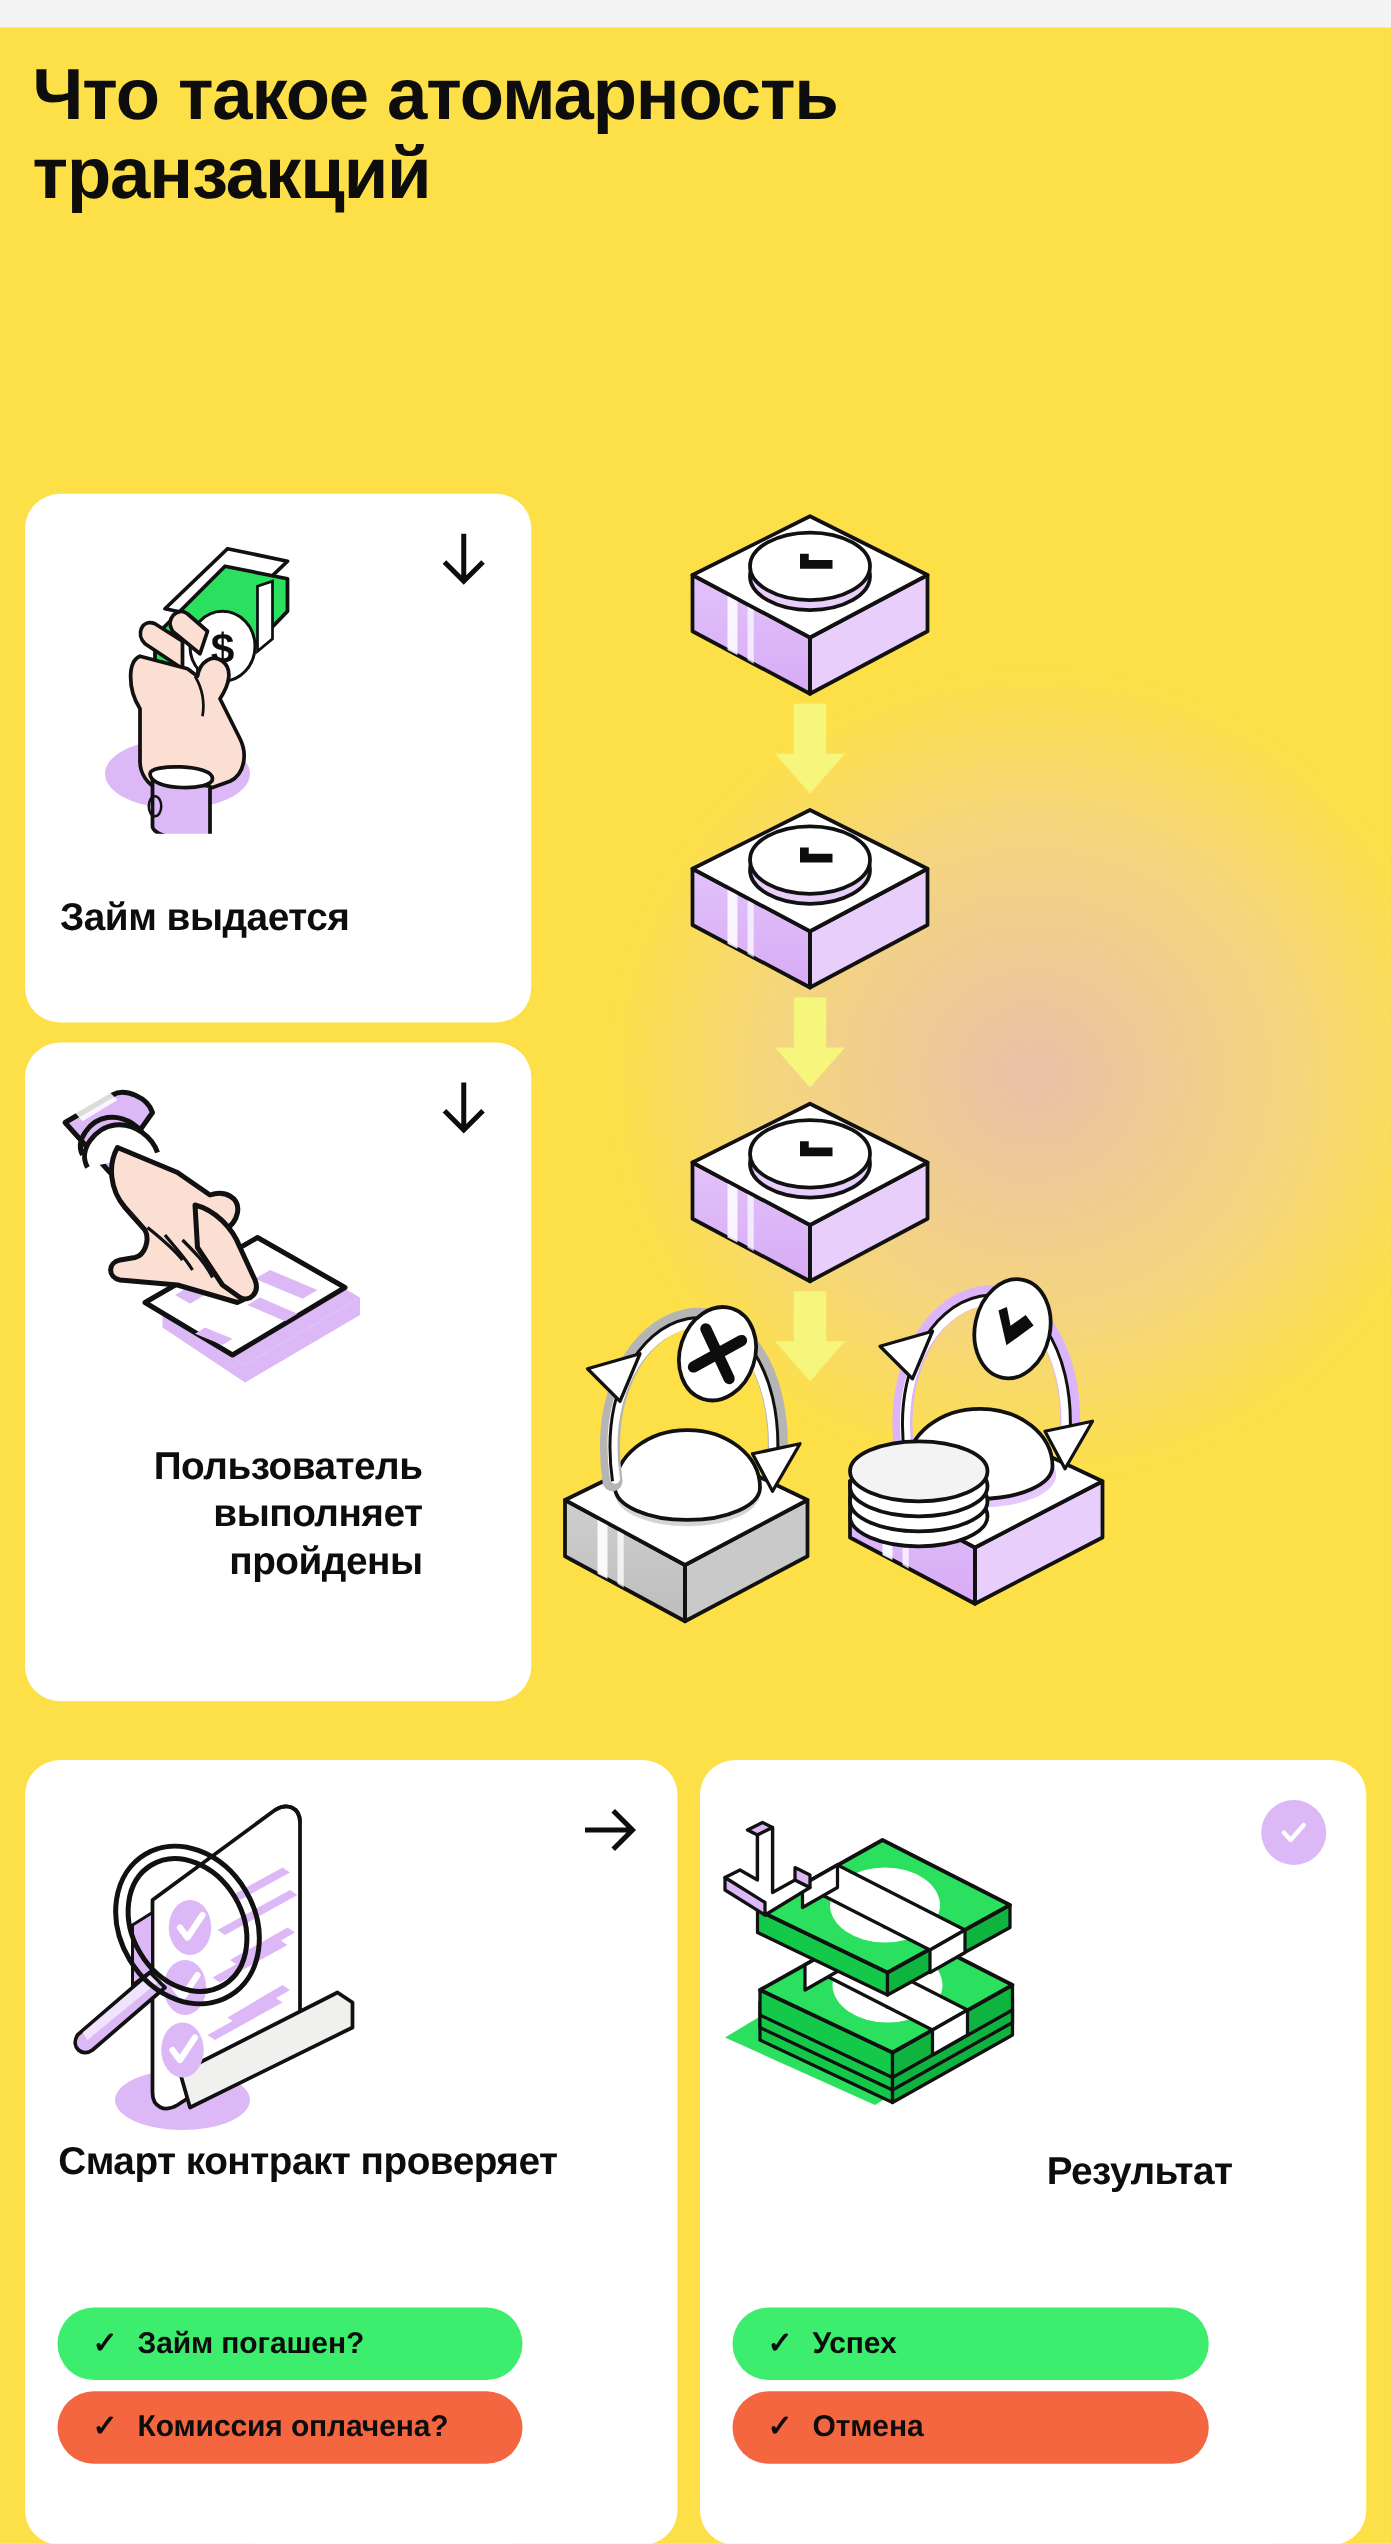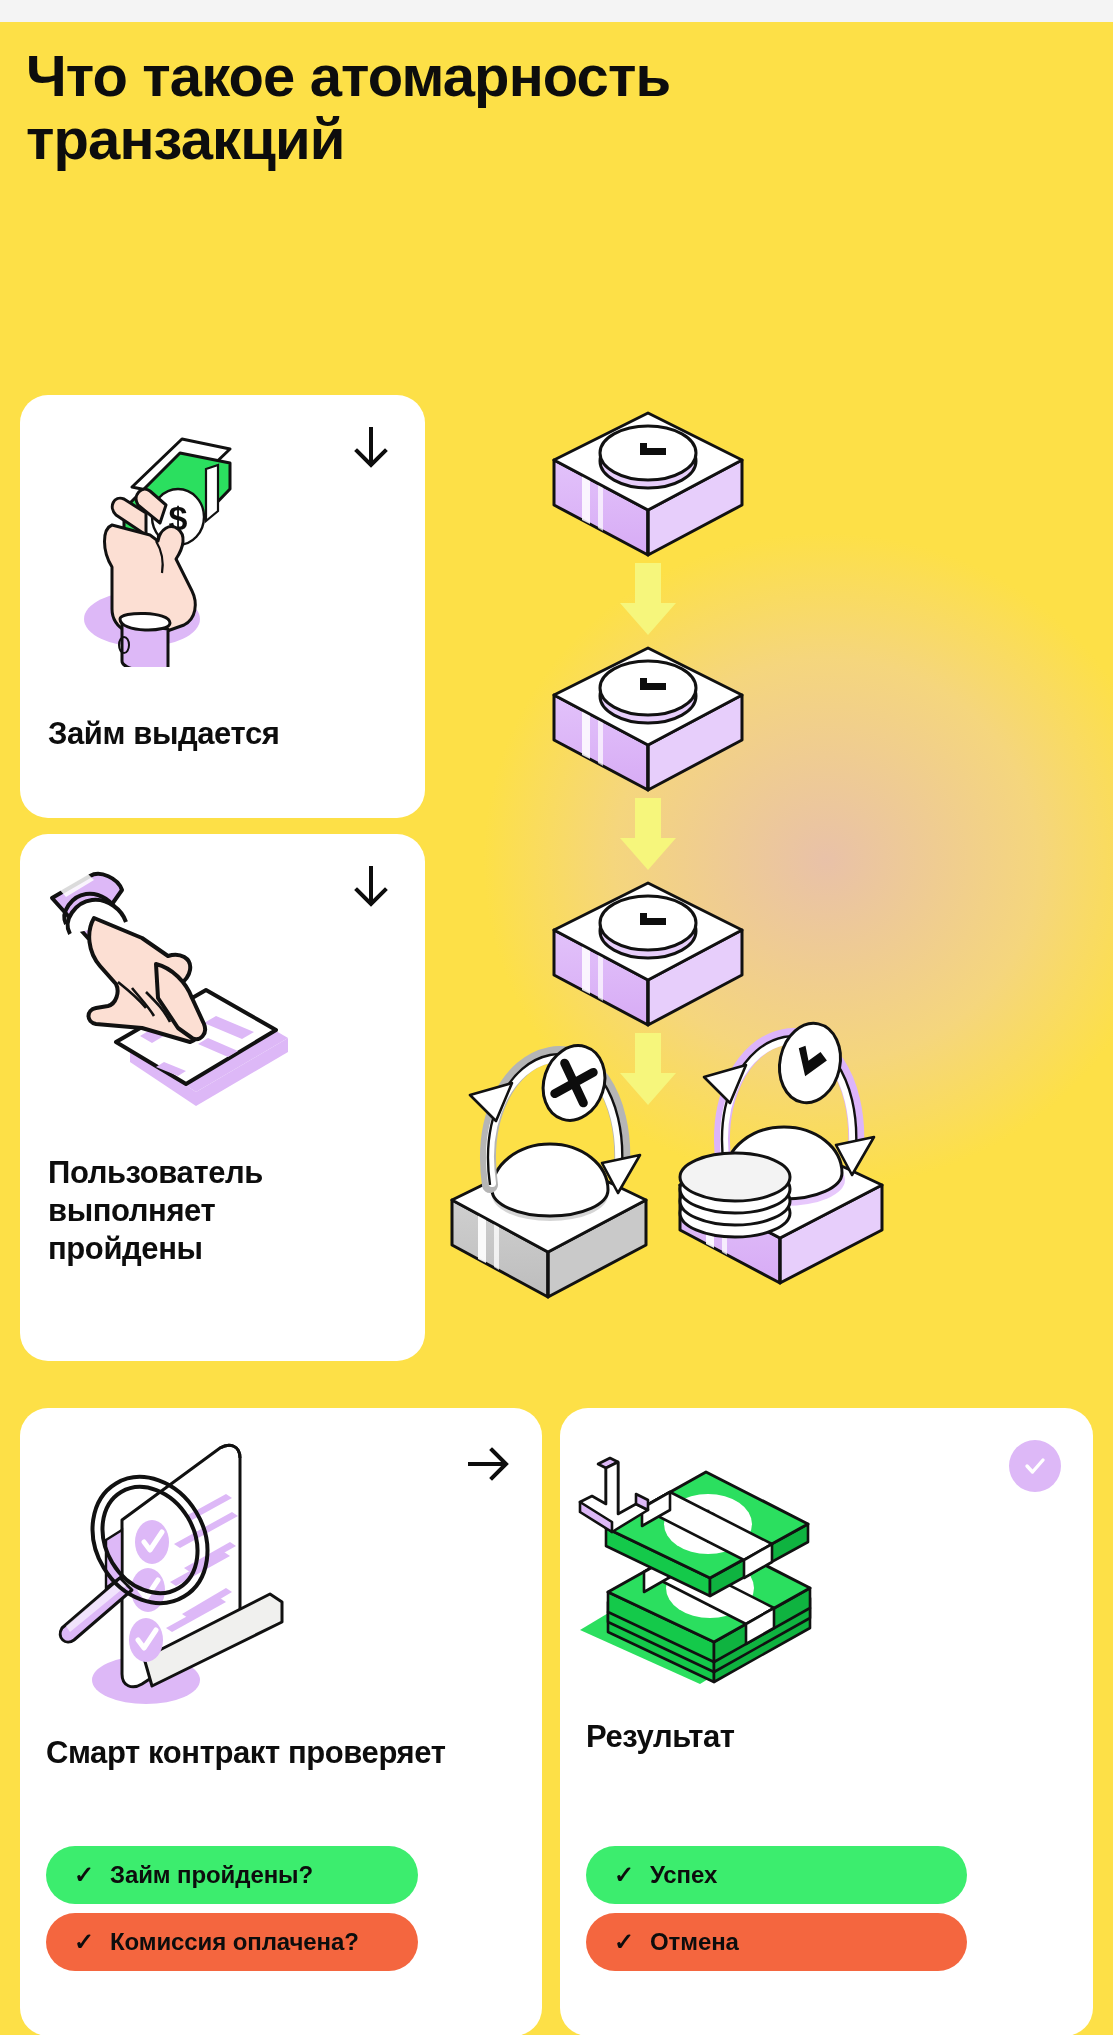--- a/index.html
+++ b/index.html
@@ -51,20 +51,21 @@
   .card-4 { left: 560px; top: 1386px; width: 533px; height: 628px; }
 
   .card-label {
     position: absolute;
     left: 30px;
     font-size: 31px;
     font-weight: 700;
     line-height: 1.22;
     letter-spacing: -0.4px;
     color: #0d0d0d;
+    text-align: right;
   }
   .card-1 .card-label { top: 714px; }
   .card-2 .card-label { top: 1152px; }
 
   .corner-arrow {
     position: absolute;
     width: 48px;
     height: 48px;
     color: #0d0d0d;
   }
@@ -338,25 +339,25 @@
       <path d="M32 198 L86 152 L92 158 L36 204 Z" fill="#ffffff" opacity="0.6"></path>
 
       <ellipse cx="116" cy="112" rx="54" ry="66" transform="rotate(-31 116 112)" fill="none" stroke="#111" stroke-width="4"></ellipse>
       <ellipse cx="116" cy="112" rx="44" ry="56" transform="rotate(-31 116 112)" fill="none" stroke="#111" stroke-width="4"></ellipse>
     </svg>
 
     <svg class="corner-arrow" style="right:30px; top:32px;" viewBox="0 0 48 48" xmlns="http://www.w3.org/2000/svg">
       <path d="M6 24 L40 24 M28 10 L42 24 L28 38" fill="none" stroke="currentColor" stroke-width="4" stroke-linecap="square"></path>
     </svg>
 
-    <div class="card-label" style="top:326px; left:26px; width:400px;">Смарт контракт проверяет</div>
+    <div class="card-label" style="top:302px; left:26px; width:400px;">Смарт контракт проверяет</div>
 
     <div class="pill" style="left:26px; top:438px; width:372px; background:#3ced6e;">
       <span class="tick">✓</span>
-      <span>Займ пройдены?</span>
+      <span>Займ погашен?</span>
     </div>
 
     <div class="pill" style="left:26px; top:505px; width:372px; background:#f4663f;">
       <span class="tick">✓</span>
       <span>Комиссия оплачена?</span>
     </div>
   </div>
 
   <div class="card card-4">
     <svg class="illus" style="left:14px; top:28px; width:280px; height:270px;" viewBox="0 0 280 270" xmlns="http://www.w3.org/2000/svg">

